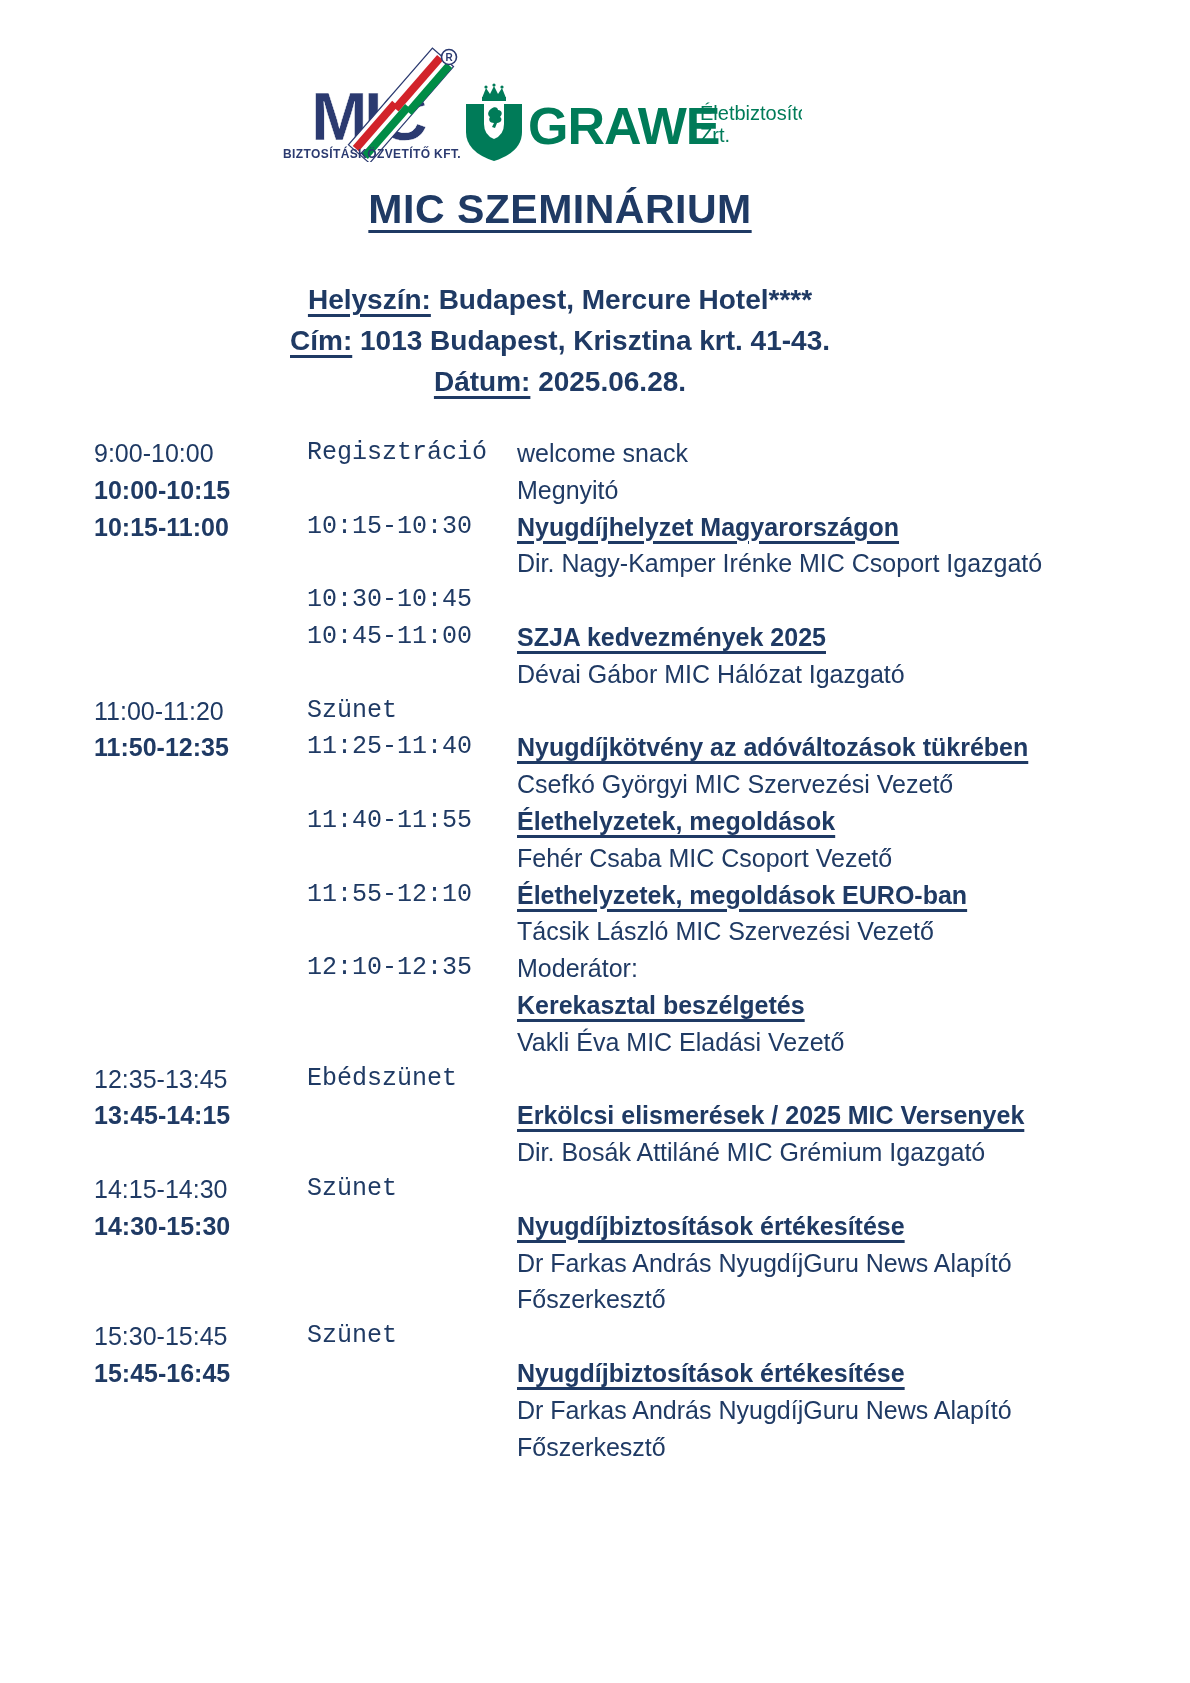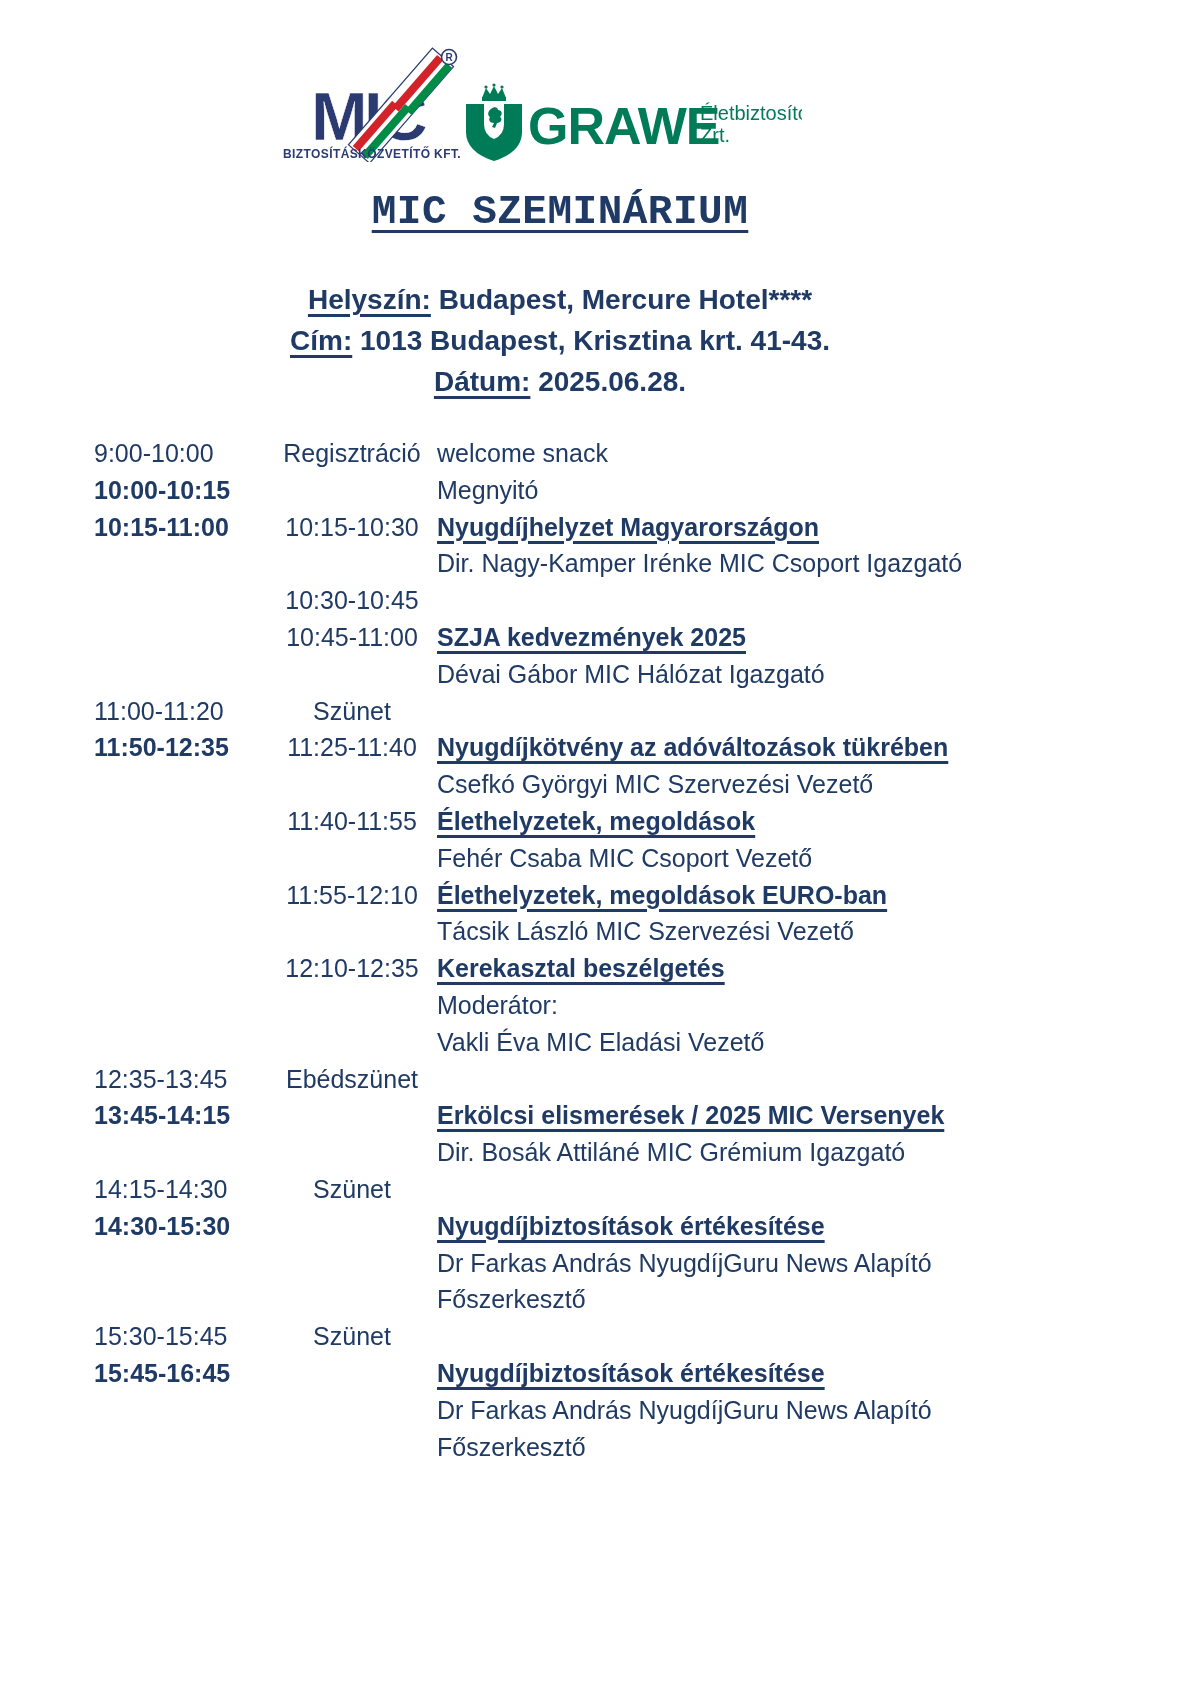--- a/index.html
+++ b/index.html
@@ -11,37 +11,37 @@
   
   .logos { position:absolute; left:0; top:0; width:1190px; height:175px; }
   .mic-logo { position:absolute; left:283px; top:36px; width:178px; height:126px; }
   .grawe-logo { position:absolute; left:462px; top:82px; width:340px; height:80px; display:flex; align-items:flex-start; }
 
   
   .doc-title {
     position:absolute; top:186px; left:0; width:1120px; text-align:center;
     font-size:41px; font-weight:bold; letter-spacing:0.5px;
   }
-  .doc-title span { text-decoration:underline; text-decoration-thickness:3px; text-underline-offset:7px;font-family:Liberation Mono, monospace; }
+  .doc-title span { text-decoration:underline; text-decoration-thickness:3px; text-underline-offset:7px; }
 
   .info-block {
     position:absolute; top:279px; left:0; width:1120px; text-align:center;
     font-size:28px; font-weight:bold; line-height:41px;
   }
   .info-line .lbl { text-decoration:underline; text-decoration-thickness:2.5px; text-underline-offset:5px; }
 
   
   .schedule {
     position:absolute; top:435px; left:94px; width:1010px;
     font-size:25px; line-height:36.8px;
   }
-  .srow { display:grid; grid-template-columns:173px 170px 1fr; min-height:36.8px; }
+  .srow { display:grid; grid-template-columns:173px 170px 1fr; min-height:36.8px;gap:40px; }
   .col1 { text-align:left; }
   .col1.b { font-weight:bold; }
-  .col2 { text-align:center; }
+  .col2 { text-align:left;font-family:Liberation Mono, monospace; }
   .col3 .line.title {
     font-weight:bold; text-decoration:underline;
     text-decoration-thickness:2.5px; text-underline-offset:5px;
   }
   .col3 .line.boldplain { font-weight:normal; }
 </style>
 </head>
 <body>
 
 <div class="page">
@@ -172,22 +172,22 @@
         <div class="col2">11:55-12:10</div>
         <div class="col3">
           <div class="line title">Élethelyzetek, megoldások EURO-ban</div>
           <div class="line plain">Tácsik László MIC Szervezési Vezető</div>
         </div>
       </div>
       <div class="srow">
         <div class="col1"></div>
         <div class="col2">12:10-12:35</div>
         <div class="col3">
+          <div class="line plain">Moderátor:</div>
           <div class="line title">Kerekasztal beszélgetés</div>
-          <div class="line plain">Moderátor:</div>
           <div class="line plain">Vakli Éva MIC Eladási Vezető</div>
         </div>
       </div>
       <div class="srow">
         <div class="col1">12:35-13:45</div>
         <div class="col2">Ebédszünet</div>
         <div class="col3"></div>
       </div>
       <div class="srow">
         <div class="col1 b">13:45-14:15</div>

